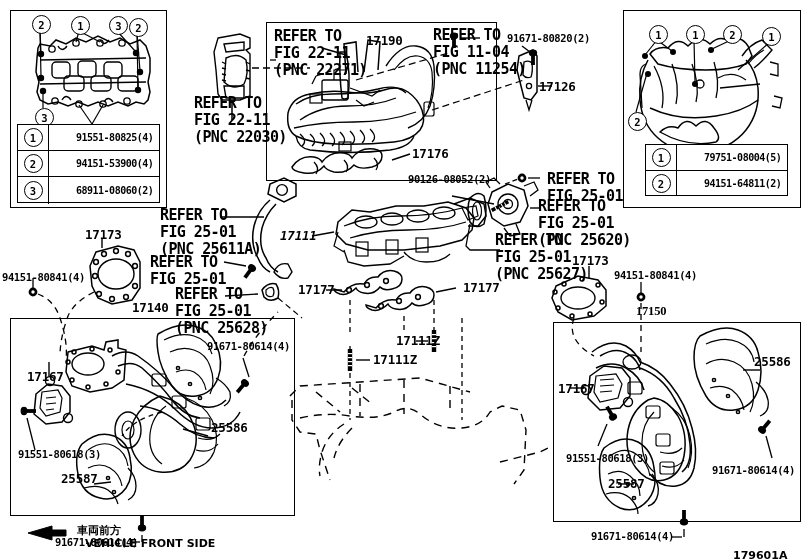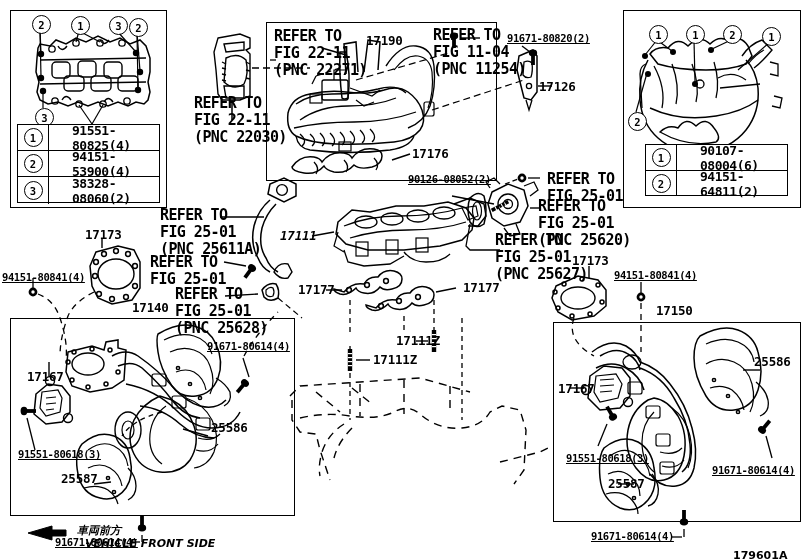--- a/index.html
+++ b/index.html
@@ -1,37 +1,37 @@
 <!DOCTYPE html>
 <html><head>
 <meta charset="utf-8">
 <style>
   html,body{margin:0;padding:0;background:#fff;}
   body{width:811px;height:560px;position:relative;overflow:hidden;
        font-family:"DejaVu Sans Mono","Liberation Mono",monospace;color:#000;}
   .stage{position:absolute;inset:0;}
   .box{position:absolute;border:1.6px solid #000;box-sizing:border-box;}
   .lbl{position:absolute;font-weight:bold;white-space:pre;line-height:1.12;}
-  .pn{font-size:10.5px;letter-spacing:-0.4px;text-decoration:underline;}
+  .pn{font-size:10.5px;letter-spacing:-0.4px;}
   .pnum{font-size:12.5px;letter-spacing:-0.2px;}
   .refer{font-size:15px;letter-spacing:-0.6px;}
   svg{position:absolute;left:0;top:0;overflow:visible;}
   .legend{position:absolute;border:1.6px solid #000;box-sizing:border-box;background:#fff;}
   .legrow{display:flex;align-items:center;border-bottom:1.5px solid #000;box-sizing:border-box;}
   .legrow:last-child{border-bottom:none;}
   .legnum{width:30px;min-width:30px;display:flex;align-items:center;justify-content:center;
           border-right:1.5px solid #000;align-self:stretch;}
   .circnum{width:17px;height:17px;border:1.5px solid #000;border-radius:50%;
            display:flex;align-items:center;justify-content:center;font-size:10.5px;font-weight:bold;}
   .legicon{width:26px;display:flex;align-items:center;justify-content:center;}
-  .legtxt{font-size:13px;font-weight:bold;letter-spacing:-0.5px;padding-left:1px;}
+  .legtxt{font-size:10px;font-weight:bold;letter-spacing:-0.5px;padding-left:1px;}
   .callout{position:absolute;width:17px;height:17px;border:1.6px solid #000;border-radius:50%;
            display:flex;align-items:center;justify-content:center;font-size:10.5px;
            font-weight:bold;background:#fff;}
-  .front{position:absolute;display:flex;align-items:flex-end;gap:7px;font-style:italic;}
+  .front{position:absolute;display:flex;align-items:flex-end;gap:7px;}
   .fronttxt{font-family:"DejaVu Sans","Liberation Sans",sans-serif;font-weight:bold;line-height:1.15;}
   .jp{font-size:11px;}
   .en{font-size:11px;letter-spacing:0px;padding-left:8px;}
   .docid{position:absolute;font-size:11px;font-weight:bold;
          font-family:"DejaVu Sans","Liberation Sans",sans-serif;letter-spacing:0px;}
 </style>
 </head>
 <body>
 
 <div class="stage">
@@ -546,31 +546,31 @@
       <div class="circnum">2</div>
     </div>
     <div class="legicon"></div>
     <div class="legtxt">94151-53900(4)</div>
   </div>
   <div class="legrow" style="height:27px;">
     <div class="legnum">
       <div class="circnum">3</div>
     </div>
     <div class="legicon"></div>
-    <div class="legtxt">38328-08060(2)</div>
+    <div class="legtxt">68911-08060(2)</div>
   </div>
 </div>
 
 <div class="legend" style="left:645px;top:144px;width:143px;height:52px;">
   <div class="legrow" style="height:26px;">
     <div class="legnum">
       <div class="circnum">1</div>
     </div>
     <div class="legicon"></div>
-    <div class="legtxt">90107-08004(6)</div>
+    <div class="legtxt">79751-08004(5)</div>
   </div>
   <div class="legrow" style="height:25px;">
     <div class="legnum">
       <div class="circnum">2</div>
     </div>
     <div class="legicon"></div>
     <div class="legtxt">94151-64811(2)</div>
   </div>
 </div>
 
@@ -614,21 +614,21 @@
 FIG 25-01</div>
 <div class="lbl refer" style="left:538px;top:198px;">REFER TO
 FIG 25-01
 (PNC 25620)</div>
 <div class="lbl refer" style="left:495px;top:232px;">REFER TO
 FIG 25-01
 (PNC 25627)</div>
 
 <div class="lbl pnum" style="left:572px;top:254px;">17173</div>
 <div class="lbl pn" style="left:614px;top:270px;">94151-80841(4)</div>
-<div class="lbl pnum" style="left:656px;top:304px;">17150</div>
+<div class="lbl pnum" style="left:636px;top:304px;font-family:Liberation Serif, serif;">17150</div>
 
 <div class="lbl pnum" style="left:211px;top:421px;">25586</div>
 <div class="lbl pnum" style="left:61px;top:472px;">25587</div>
 <div class="lbl pnum" style="left:27px;top:370px;">17167</div>
 <div class="lbl pn" style="left:18px;top:449px;">91551-80618(3)</div>
 <div class="lbl pn" style="left:207px;top:341px;">91671-80614(4)</div>
 <div class="lbl pn" style="left:55px;top:537px;">91671-80614(4)</div>
 
 <div class="lbl pnum" style="left:754px;top:355px;">25586</div>
 <div class="lbl pnum" style="left:608px;top:477px;">25587</div>

